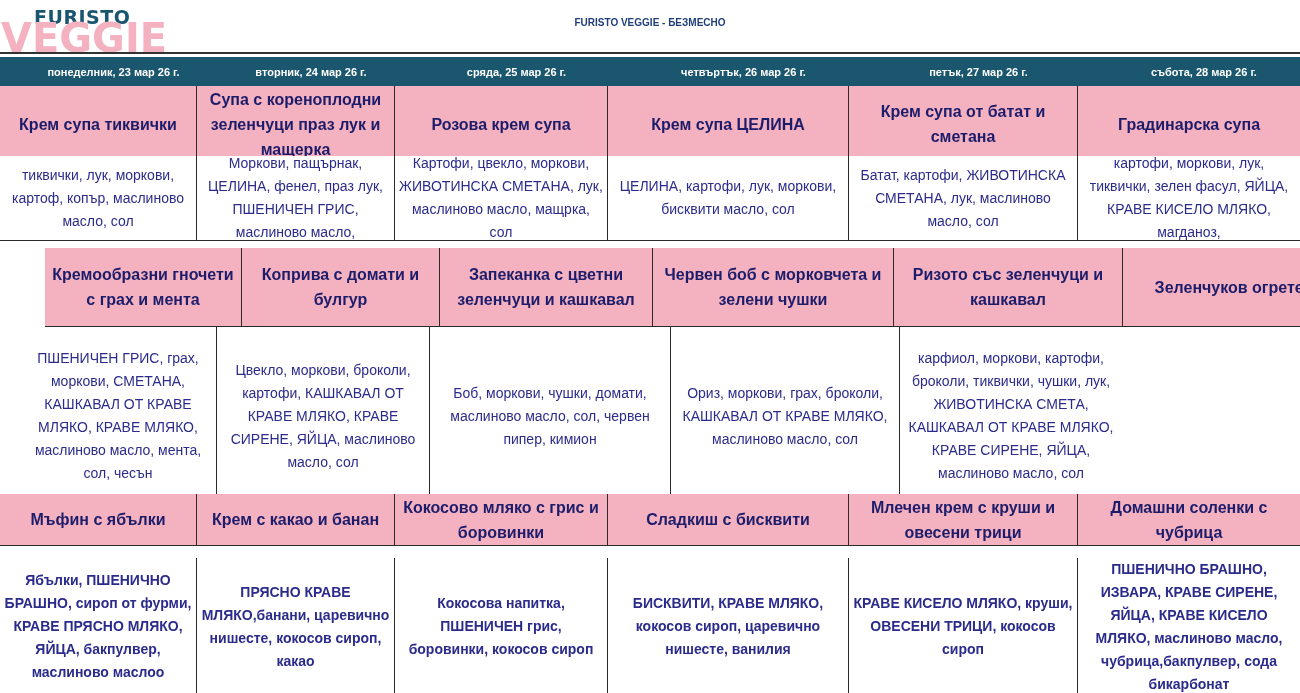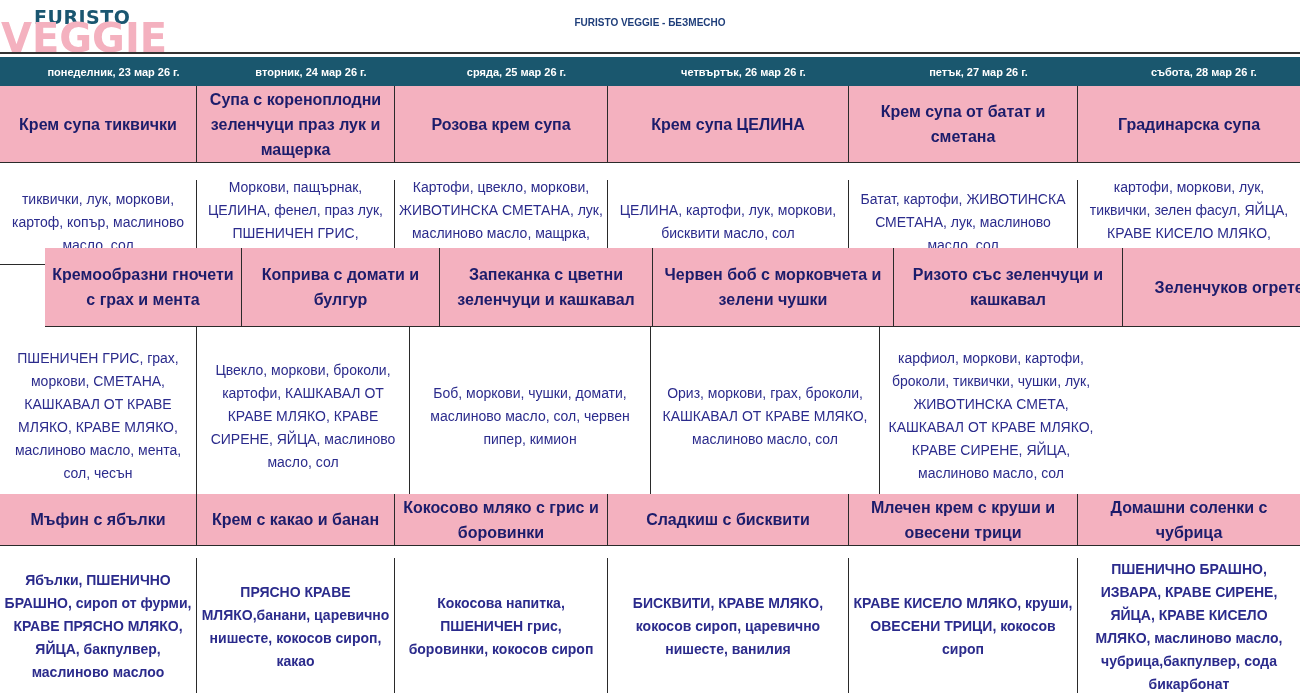--- a/index.html
+++ b/index.html
@@ -54,38 +54,38 @@
 <div class="grid">
 
   <div class="row" style="top:0; height:77px;">
     <div class="cell dish c1">Крем супа тиквички</div>
     <div class="cell dish c2">Супа с кореноплодни зеленчуци праз лук и мащерка</div>
     <div class="cell dish c3">Розова крем супа</div>
     <div class="cell dish c4">Крем супа ЦЕЛИНА</div>
     <div class="cell dish c5">Крем супа от батат и сметана</div>
     <div class="cell dish c6">Градинарска супа</div>
   </div>
-  <div class="row" style="top:94px; height:85px;">
+  <div class="row" style="top:70px; height:85px;">
     <div class="cell ingr c1">тиквички, лук, моркови, картоф, копър, маслиново масло, сол</div>
     <div class="cell ingr c2">Моркови, пащърнак, ЦЕЛИНА, фенел, праз лук, ПШЕНИЧЕН ГРИС, маслиново масло,</div>
     <div class="cell ingr c3">Картофи, цвекло, моркови, ЖИВОТИНСКА СМЕТАНА, лук, маслиново масло, мащрка, сол</div>
     <div class="cell ingr c4">ЦЕЛИНА, картофи, лук, моркови,  бисквити масло, сол</div>
     <div class="cell ingr c5">Батат, картофи, ЖИВОТИНСКА СМЕТАНА, лук, маслиново масло, сол</div>
     <div class="cell ingr c6">картофи, моркови, лук, тиквички, зелен фасул, ЯЙЦА, КРАВЕ КИСЕЛО МЛЯКО, магданоз,</div>
   </div>
 
   <div class="row" style="top:162px; height:79px;margin-left:45px;">
     <div class="cell dish c1">Кремообразни гночети с грах и мента</div>
     <div class="cell dish c2">Коприва с домати и булгур</div>
     <div class="cell dish c3">Запеканка с цветни зеленчуци и кашкавал</div>
     <div class="cell dish c4">Червен боб с морковчета и зелени чушки</div>
     <div class="cell dish c5">Ризото със зеленчуци и кашкавал</div>
     <div class="cell dish c6">Зеленчуков огретен</div>
   </div>
-  <div class="row" style="top:241px; height:179px;">
+  <div class="row" style="top:241px; height:179px;padding-left:20px;">
     <div class="cell ingr c1">ПШЕНИЧЕН ГРИС, грах, моркови, СМЕТАНА, КАШКАВАЛ ОТ КРАВЕ МЛЯКО, КРАВЕ МЛЯКО, маслиново масло, мента, сол, чесън</div>
     <div class="cell ingr c3">Цвекло, моркови, броколи, картофи, КАШКАВАЛ ОТ КРАВЕ МЛЯКО, КРАВЕ СИРЕНЕ, ЯЙЦА, маслиново масло, сол</div>
     <div class="cell ingr c4">Боб, моркови, чушки, домати, маслиново масло, сол, червен пипер, кимион</div>
     <div class="cell ingr c5">Ориз, моркови, грах, броколи, КАШКАВАЛ ОТ КРАВЕ МЛЯКО, маслиново масло, сол</div>
     <div class="cell ingr c6">карфиол, моркови, картофи, броколи, тиквички, чушки, лук,  ЖИВОТИНСКА СМЕТА, КАШКАВАЛ ОТ КРАВЕ МЛЯКО, КРАВЕ СИРЕНЕ, ЯЙЦА, маслиново масло, сол</div>
   </div>
 
   <div class="row" style="top:408px; height:52px;">
     <div class="cell dish c1">Мъфин с ябълки</div>
     <div class="cell dish c2">Крем с какао и банан</div>

